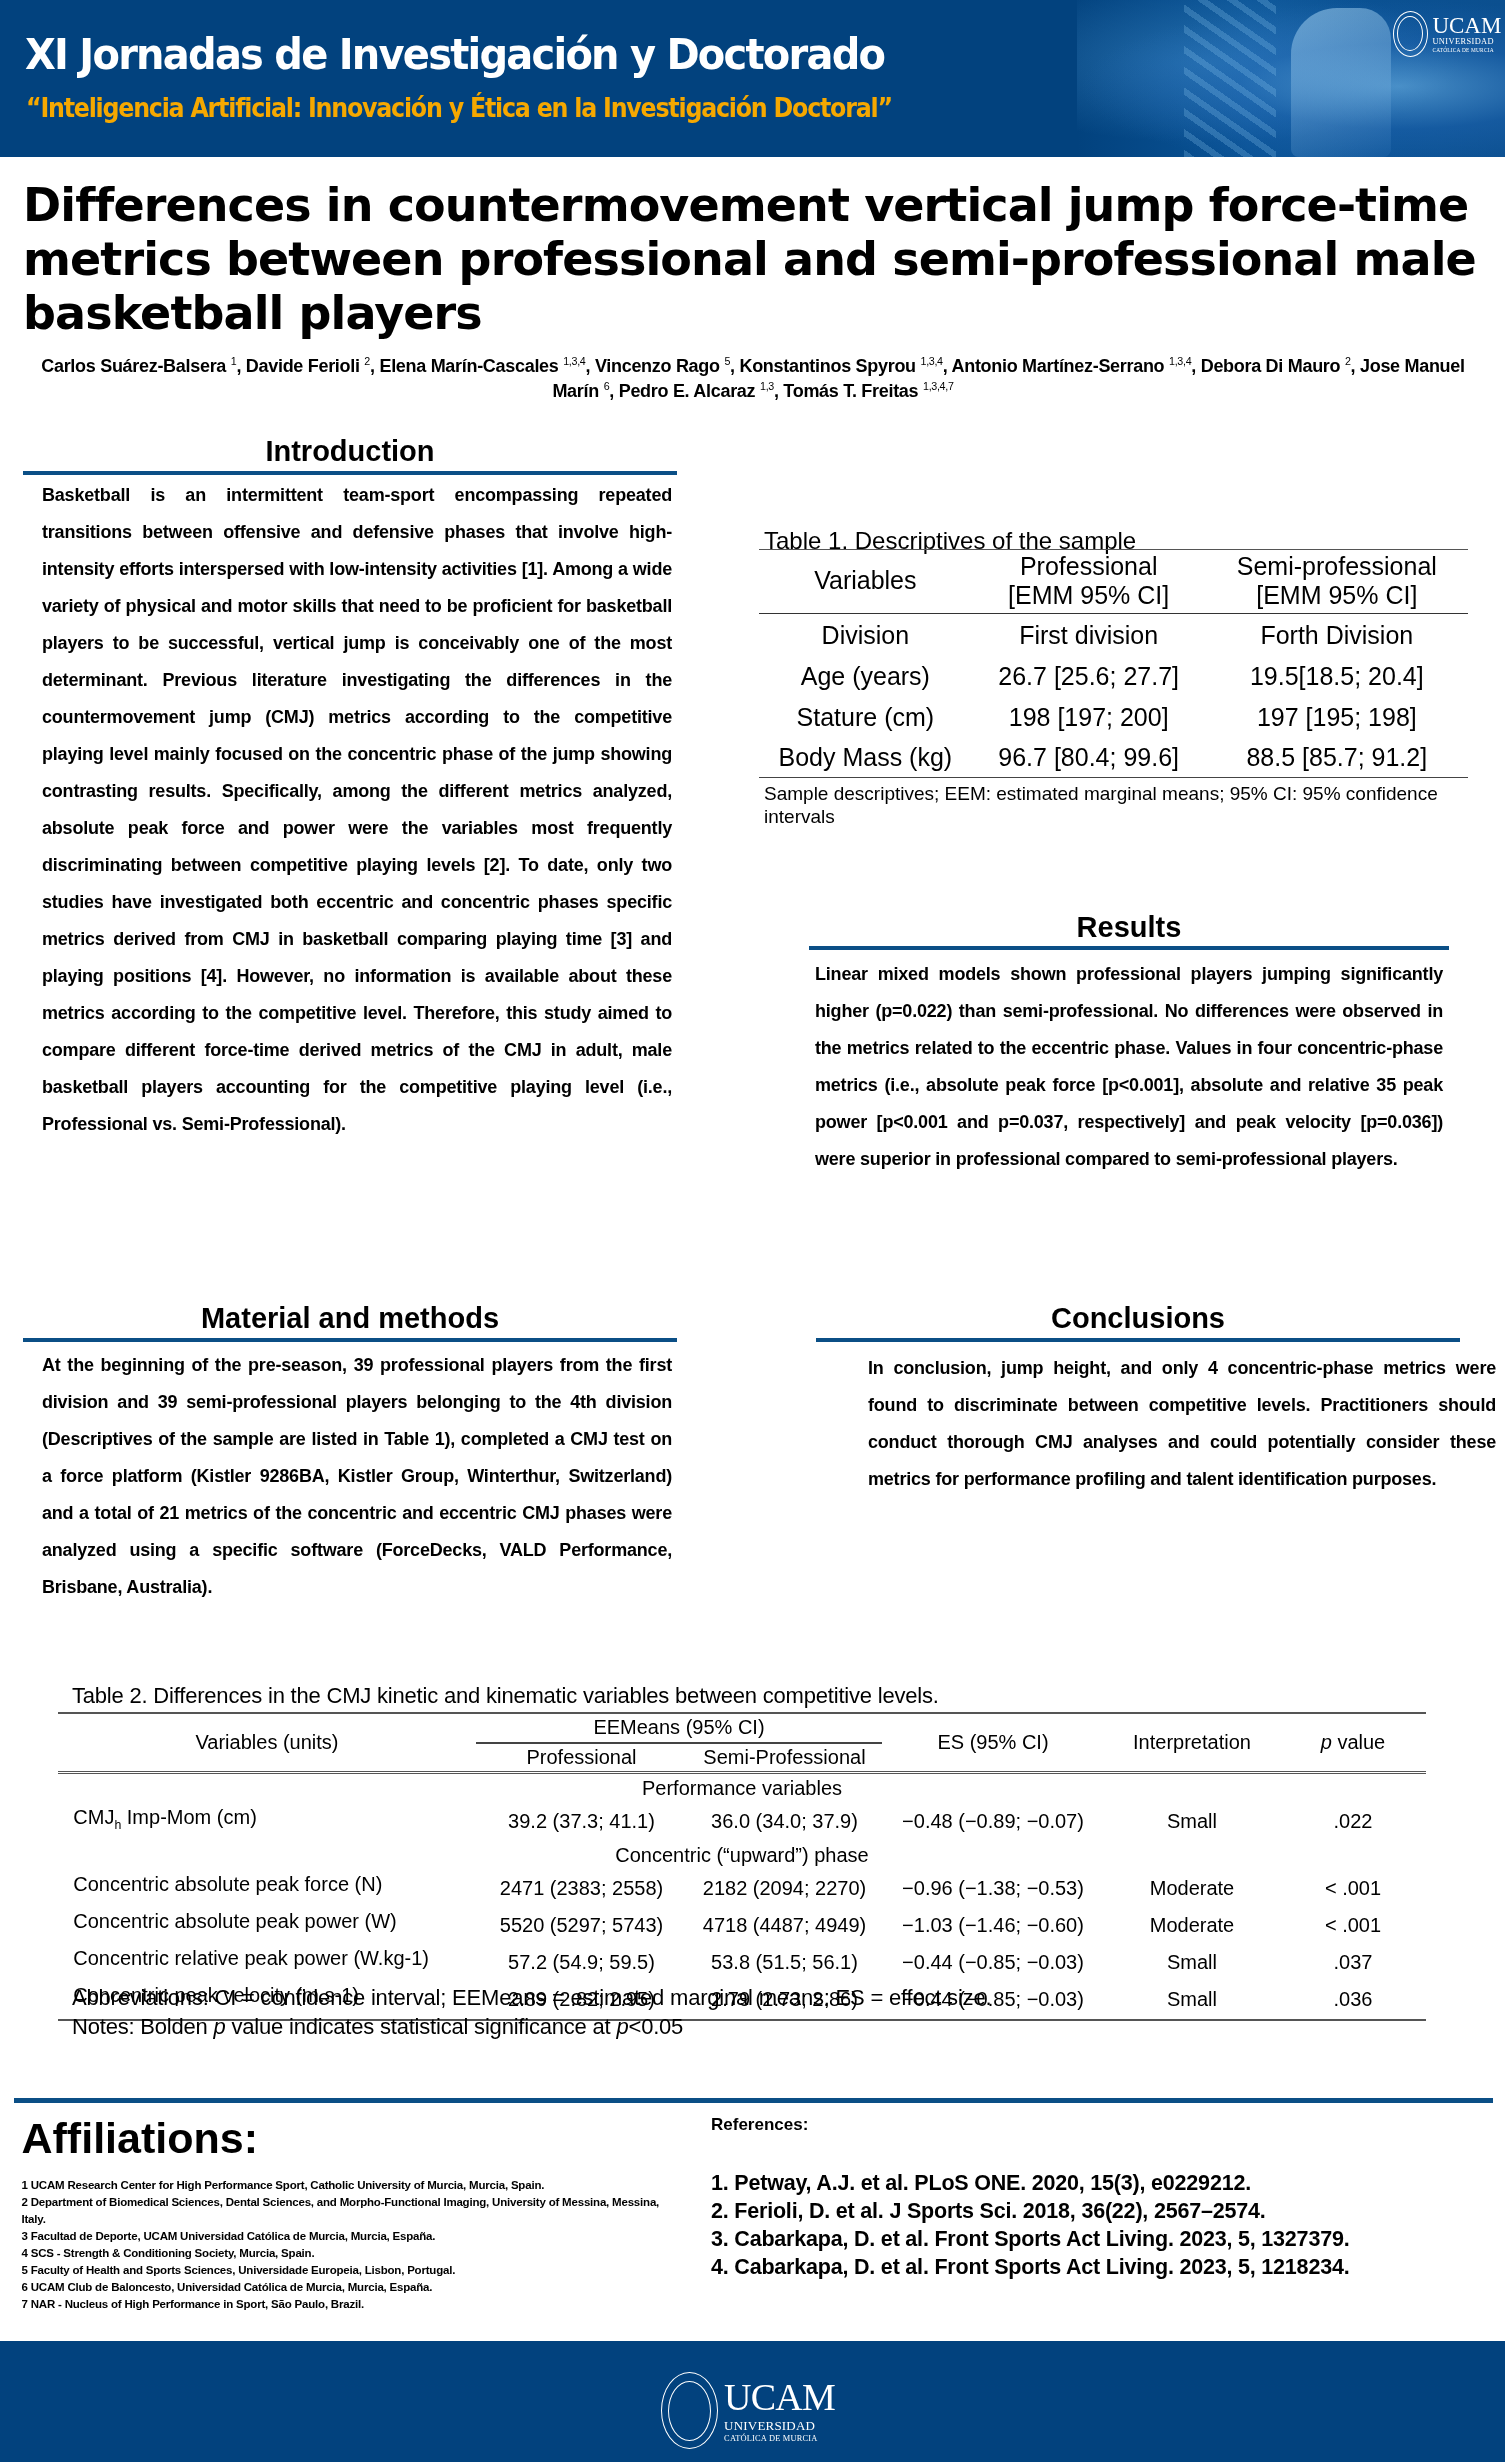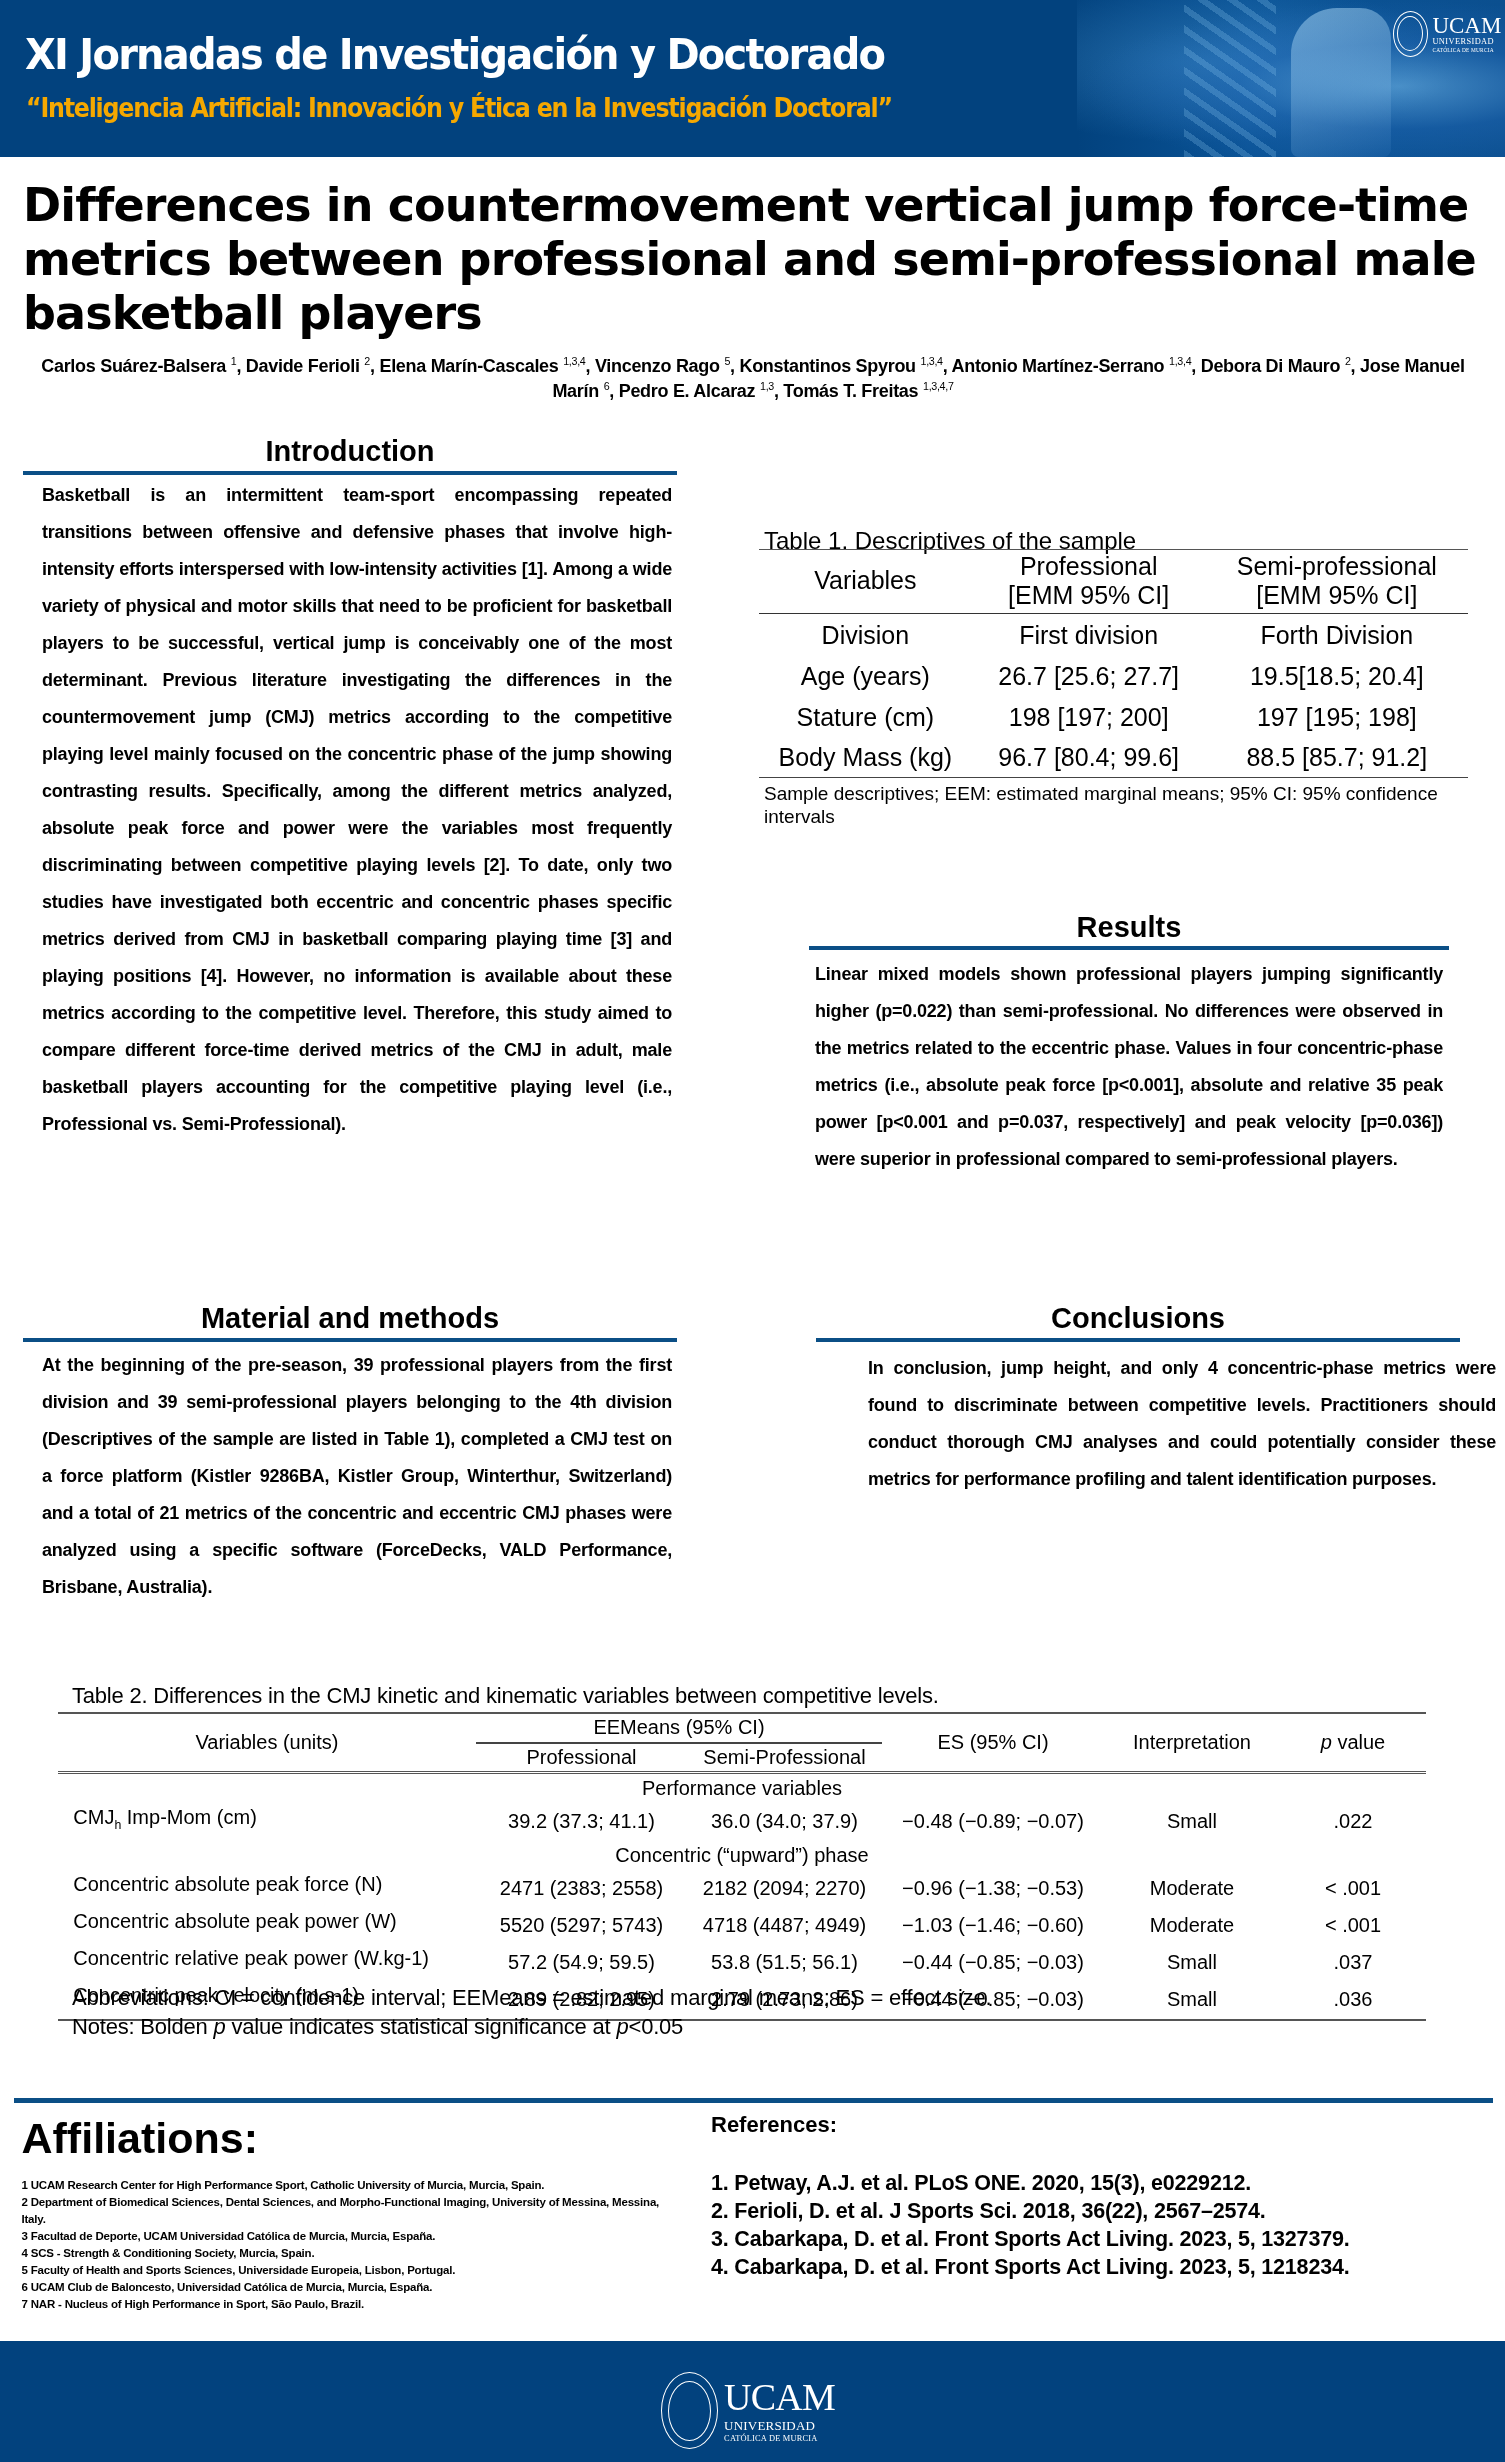--- a/index.html
+++ b/index.html
@@ -65,21 +65,21 @@
   .t2 td { padding: 3.1px 0; height: 29px; text-align: center; }
   .t2 td.var { text-align: left; padding-left: 15.3px; }
   .t2 td.group { text-align: center; }
   .t2 tbody tr:last-child { border-bottom: 2.3px double #555; }
   .t2-abbr { position: absolute; left: 72px; top: 1983px; font-size: 22px; line-height: 29px; letter-spacing: -0.2px; }
 
   
   .divider { position: absolute; left: 14px; top: 2098px; width: 1479px; height: 4.6px; background: #0b4f86; }
   .aff-head { position: absolute; left: 21.5px; top: 2111px; font-weight: bold; font-size: 43px; line-height: 54px; }
   .aff-list { position: absolute; left: 21.5px; top: 2177px; width: 651px; font-weight: bold; font-size: 11.5px; line-height: 17px; letter-spacing: -0.2px; }
-  .ref-head { position: absolute; left: 711px; top: 2111px; font-weight: bold; font-size: 22px; line-height: 28px; }
+  .ref-head { position: absolute; left: 711px; top: 2111px; font-weight: bold; font-size: 17px; line-height: 28px; }
   .ref-list { position: absolute; left: 711px; top: 2169px; font-weight: bold; font-size: 21.5px; line-height: 28px; letter-spacing: -0.2px; }
 
   .footer { position: absolute; left: 0; top: 2341px; width: 1506px; height: 121px; background: #02427e; }
   .footer-logo { left: 661px; top: 31px; }
   .footer-logo .seal { width: 57px; height: 77px; }
   .footer-logo .seal-inner { width: 43px; height: 60px; }
   .footer-logo .words { margin-left: 6.1px; }
   .footer-logo .w1 { font-size: 38px; letter-spacing: -0.8px; }
   .footer-logo .w2 { font-size: 13px; letter-spacing: 0.2px; margin-top: 3.1px; }
   .footer-logo .w3 { font-size: 8.4px; letter-spacing: 0.2px; margin-top: 3.1px; }

